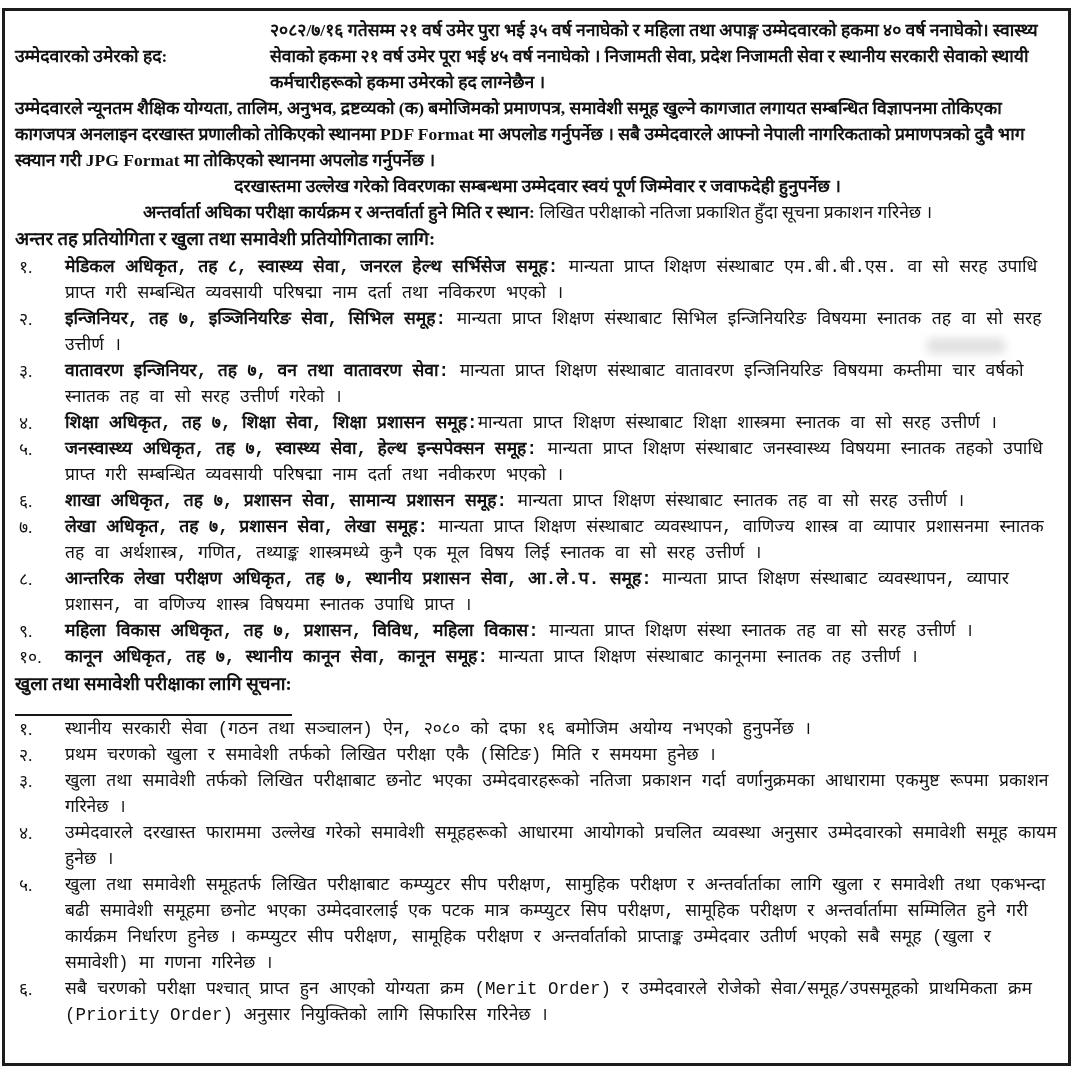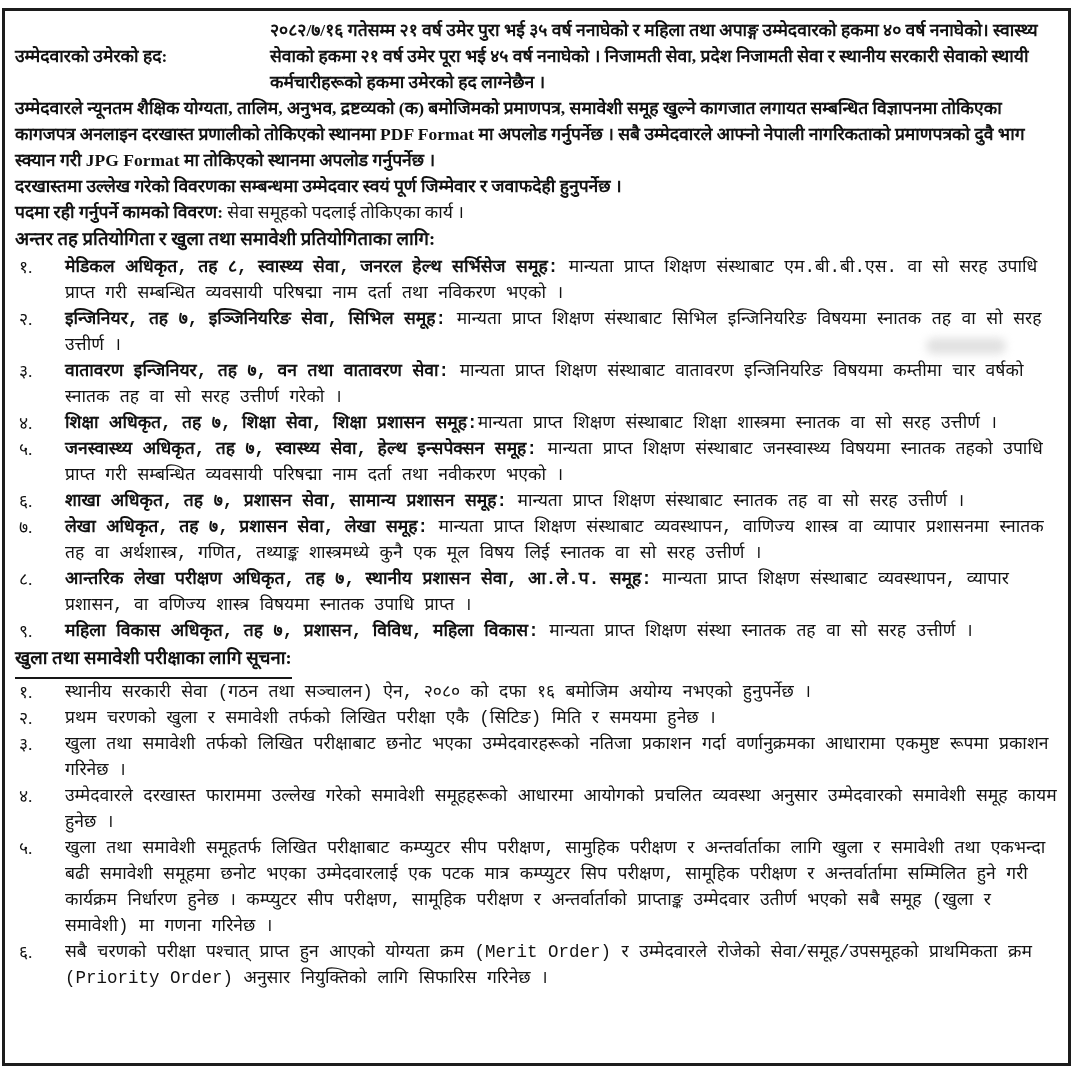--- a/index.html
+++ b/index.html
@@ -11,30 +11,30 @@
   .page{
     position:absolute;top:8px;left:2px;width:1069px;height:1058px;
     border:3px solid #1c1c1c;box-sizing:border-box;
     padding:6px 8px 4px 10px;background:#fff;overflow:hidden;
   }
   .doc{font-size:17.5px;line-height:26px;}
   .bold{font-weight:bold;}
   .info-row{display:flex;align-items:center;gap:25px;}
   .info-row .label{width:230px;flex:none;font-weight:bold;}
   .info-row .value{flex:1;font-weight:bold;}
-  .statement{margin:0;}
+  .statement{margin:0;text-align:center;}
   .sec-heading{
     font-size:19px;line-height:30px;font-weight:bold;
     margin:4px 0 0 20px;
   }
   .sub-heading{
     font-size:18.5px;line-height:29px;font-weight:bold;margin:0;
   }
   .sub-heading.underline span{
-    display:inline-block;border-bottom:2.5px solid #161616;padding-bottom:4px;
+    display:inline-block;border-bottom:2.5px solid #161616;padding-bottom:15px;
   }
   .list{margin:0;}
   .li{display:flex;align-items:flex-start;}
   .li .num{width:46px;flex:none;padding-left:4px;}
   .li .txt{flex:1;font-family:Liberation Mono, monospace;}
   .scan-artifact{
     position:absolute;top:327px;right:62px;width:80px;height:16px;
     background:#c9c9c9;border-radius:8px;filter:blur(4px);opacity:.55;
     pointer-events:none;
   }
@@ -51,25 +51,25 @@
     </div>
 
     <div class="info-row">
       <div class="value">उम्मेदवारले न्यूनतम शैक्षिक योग्यता, तालिम, अनुभव, द्रष्टव्यको (क) बमोजिमको प्रमाणपत्र, समावेशी समूह खुल्ने कागजात लगायत सम्बन्धित विज्ञापनमा तोकिएका कागजपत्र अनलाइन दरखास्त प्रणालीको तोकिएको स्थानमा PDF Format मा अपलोड गर्नुपर्नेछ । सबै उम्मेदवारले आफ्नो नेपाली नागरिकताको प्रमाणपत्रको दुवै भाग स्क्यान गरी JPG Format मा तोकिएको स्थानमा अपलोड गर्नुपर्नेछ ।</div>
     </div>
 
     <div class="statement">
       <span class="bold">दरखास्तमा उल्लेख गरेको विवरणका सम्बन्धमा उम्मेदवार स्वयं पूर्ण जिम्मेवार र जवाफदेही हुनुपर्नेछ ।</span>
     </div>
 
+    <div class="statement">
+      <span class="bold">अन्तर्वार्ता अघिका परीक्षा कार्यक्रम र अन्तर्वार्ता हुने मिति र स्थान:</span>
+      <span>लिखित परीक्षाको नतिजा प्रकाशित हुँदा सूचना प्रकाशन गरिनेछ ।</span>
+    </div>
 
-    <div class="statement">
-      <span class="bold">पदमा रही गर्नुपर्ने कामको विवरण:</span>
-      <span>सेवा समूहको पदलाई तोकिएका कार्य ।</span>
-    </div>
 
     <div class="info-row">
     </div>
 
     <div class="sub-heading">अन्तर तह प्रतियोगिता र खुला तथा समावेशी प्रतियोगिताका लागि:</div>
 
     <div class="list">
       <div class="li">
         <div class="num">१.</div>
         <div class="txt"><span class="bold">मेडिकल अधिकृत, तह ८, स्वास्थ्य सेवा, जनरल हेल्थ सर्भिसेज समूह:</span> <span>मान्यता प्राप्त शिक्षण संस्थाबाट एम.बी.बी.एस. वा सो सरह उपाधि प्राप्त गरी सम्बन्धित व्यवसायी परिषद्मा नाम दर्ता तथा नविकरण भएको ।</span></div>
@@ -99,20 +99,24 @@
         <div class="txt"><span class="bold">लेखा अधिकृत, तह ७, प्रशासन सेवा, लेखा समूह:</span> <span>मान्यता प्राप्त शिक्षण संस्थाबाट व्यवस्थापन, वाणिज्य शास्त्र वा व्यापार प्रशासनमा स्नातक तह वा अर्थशास्त्र, गणित, तथ्याङ्क शास्त्रमध्ये कुनै एक मूल विषय लिई स्नातक वा सो सरह उत्तीर्ण ।</span></div>
       </div>
       <div class="li">
         <div class="num">८.</div>
         <div class="txt"><span class="bold">आन्तरिक लेखा परीक्षण अधिकृत, तह ७, स्थानीय प्रशासन सेवा, आ.ले.प. समूह:</span> <span>मान्यता प्राप्त शिक्षण संस्थाबाट व्यवस्थापन, व्यापार प्रशासन, वा वणिज्य शास्त्र विषयमा स्नातक उपाधि प्राप्त ।</span></div>
       </div>
       <div class="li">
         <div class="num">९.</div>
         <div class="txt"><span class="bold">महिला विकास अधिकृत, तह ७, प्रशासन, विविध, महिला विकास:</span> <span>मान्यता प्राप्त शिक्षण संस्था स्नातक तह वा सो सरह उत्तीर्ण ।</span></div>
       </div>
+      <div class="li">
+        <div class="num">१०.</div>
+        <div class="txt"><span class="bold">कानून अधिकृत, तह ७, स्थानीय कानून सेवा, कानून समूह:</span> <span>मान्यता प्राप्त शिक्षण संस्थाबाट कानूनमा स्नातक तह उत्तीर्ण ।</span></div>
+      </div>
     </div>
 
     <div class="sub-heading underline"><span>खुला तथा समावेशी परीक्षाका लागि सूचना:</span></div>
 
     <div class="list">
       <div class="li">
         <div class="num">१.</div>
         <div class="txt">स्थानीय सरकारी सेवा (गठन तथा सञ्चालन) ऐन, २०८० को दफा १६ बमोजिम अयोग्य नभएको हुनुपर्नेछ ।</div>
       </div>
       <div class="li">

